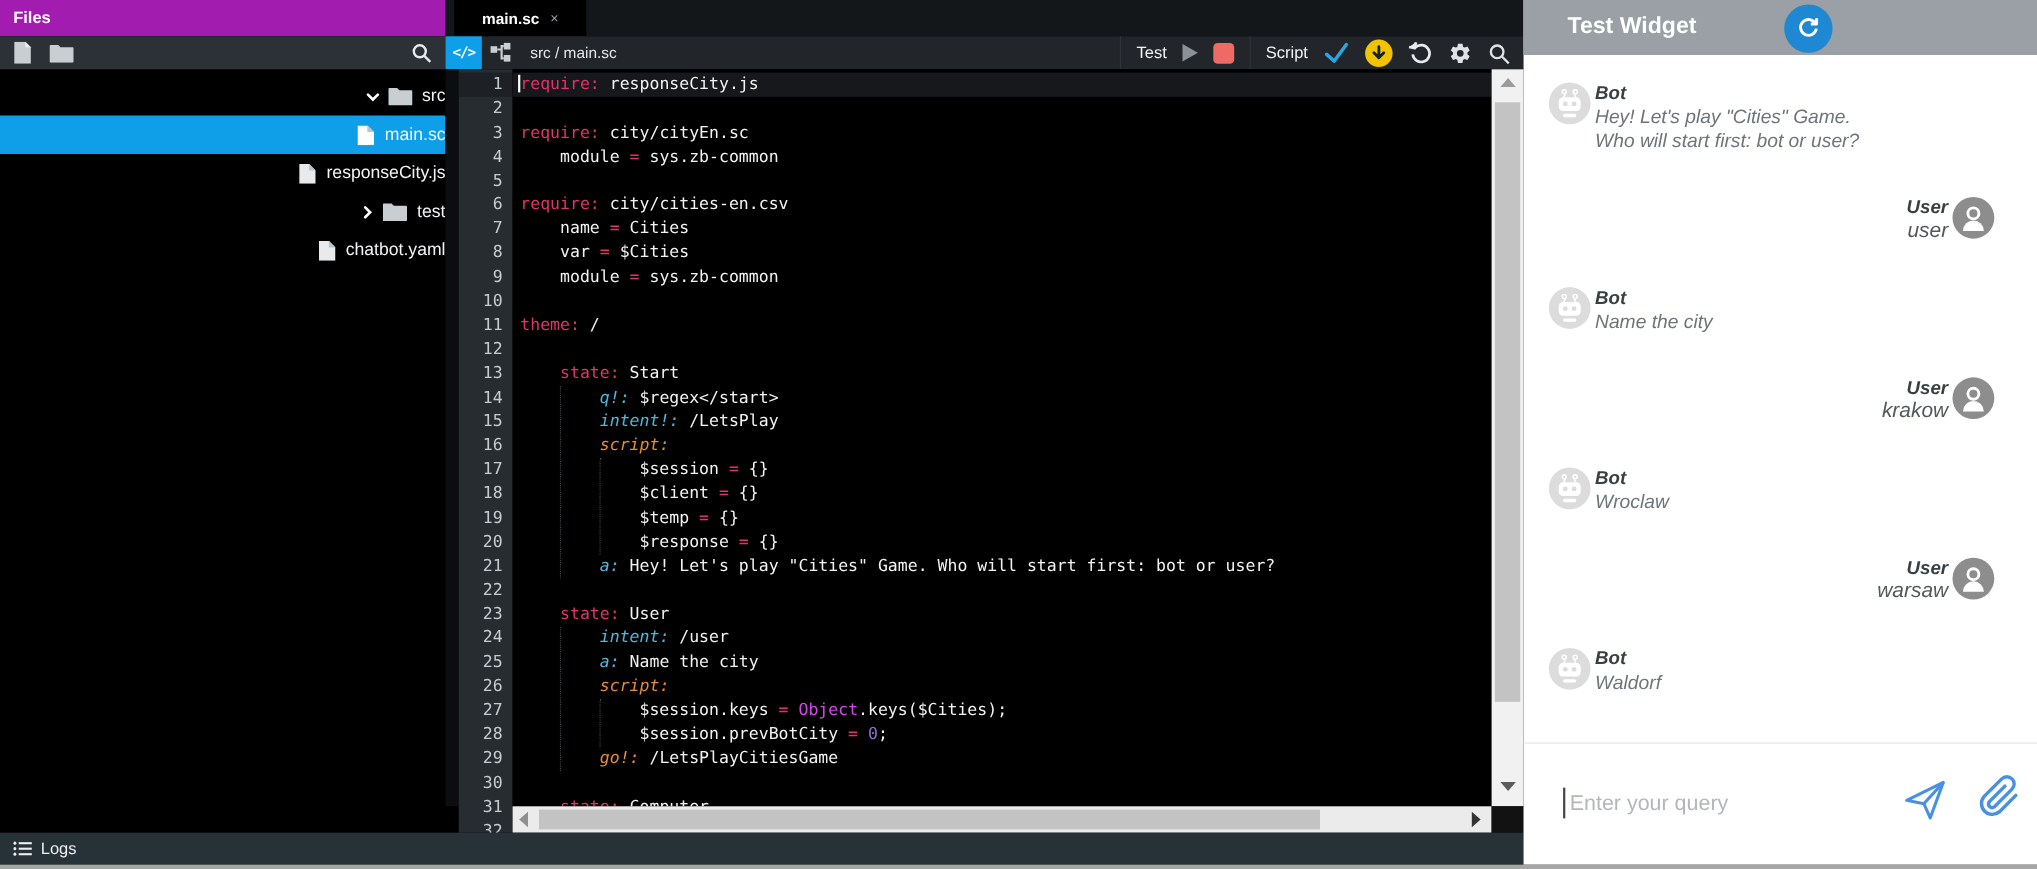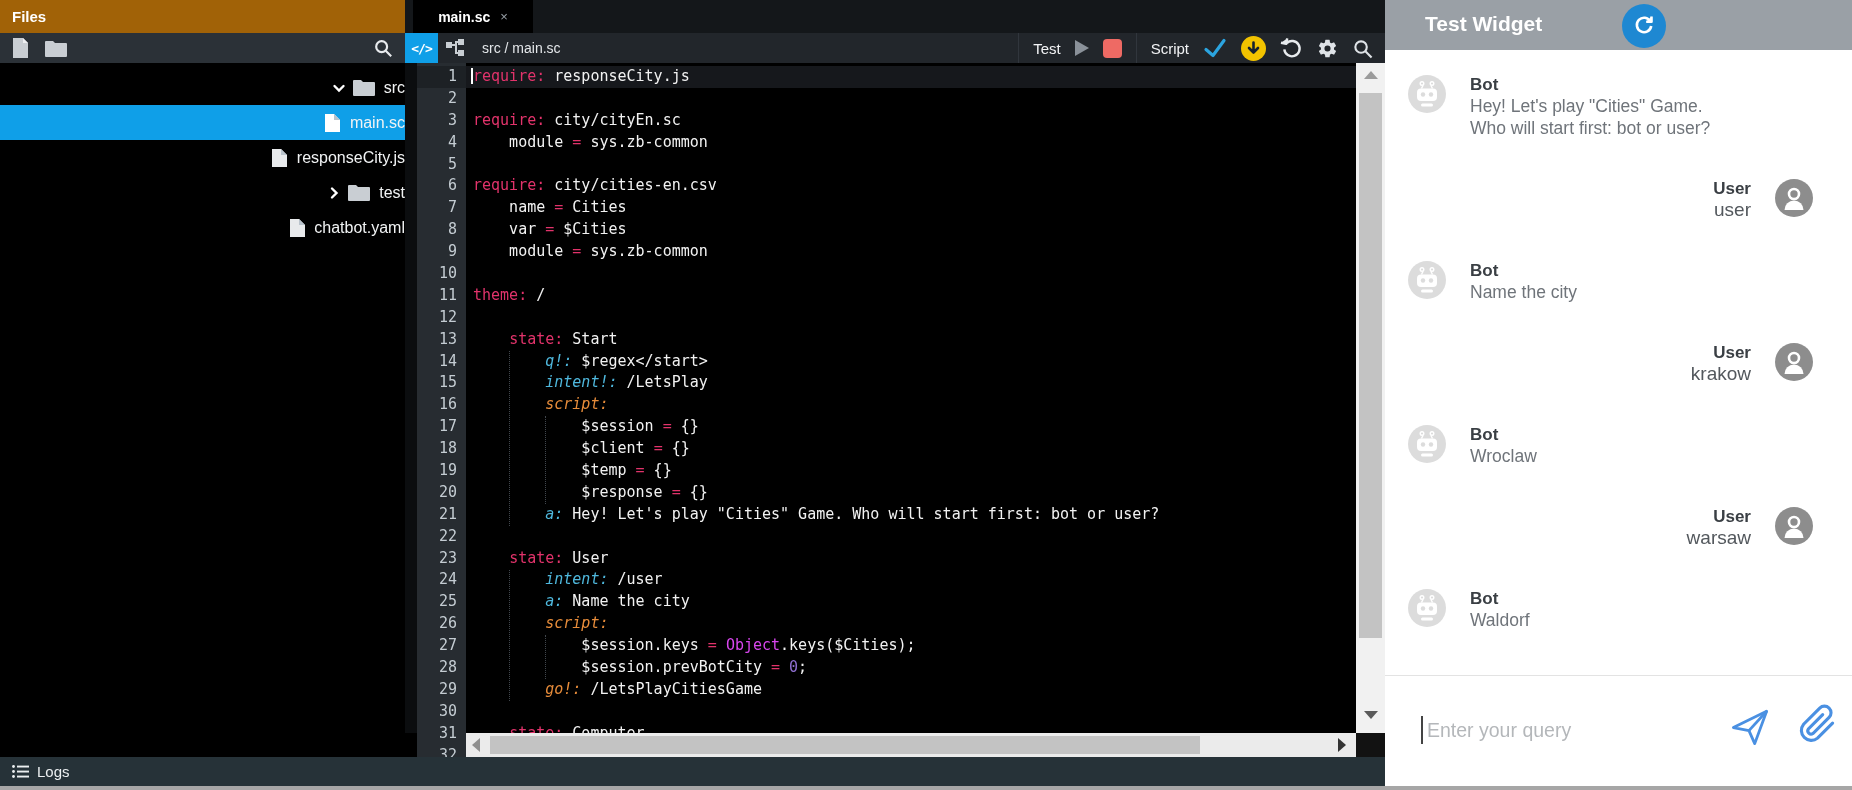--- a/index.html
+++ b/index.html
@@ -2,21 +2,21 @@
 <html><head>
 <meta charset="utf-8">
 <style>
   html,body{margin:0;padding:0;background:#555;}
   .app{position:relative;width:1852px;height:790px;overflow:hidden;background:#000;
        font-family:"Liberation Sans",sans-serif;-webkit-font-smoothing:antialiased;}
   .abs{position:absolute;}
 
   
   #sidebar{left:0;top:0;width:405px;height:757px;background:#000;}
-  .sb-header{height:33px;background:#a16207;color:#fff;font-weight:bold;font-size:15px;
+  .sb-header{height:33px;background:#a21caf;color:#fff;font-weight:bold;font-size:15px;
              display:flex;align-items:center;padding-left:12px;}
   .sb-actions{height:30px;background:#2b3137;display:flex;align-items:center;padding:0 12px;gap:16px;}
   .sb-actions .spacer{flex:1;}
   .icn{display:inline-flex;align-items:center;justify-content:center;}
   #file-tree{padding-top:7px;}
   .tree-row{height:35px;display:flex;align-items:center;color:#f1f3f4;font-size:16px;cursor:default;justify-content:flex-end;}
   .tree-row.selected{background:#0f9fe8;}
   .tree-row .chev{width:18px;margin-left:12px;color:#fff;}
   .tree-row .fold-ic{width:24px;margin-left:4px;color:#c9ced3;}
   .tree-row .file-ic{width:18px;margin-left:48px;color:#e8eaec;}
@@ -84,21 +84,21 @@
 
   
   #widget{left:1385px;top:0;width:561px;height:786px;background:#fff;}
   .w-header{position:relative;height:50px;background:#9aa0a6;}
   .w-title{position:absolute;left:40px;top:12px;font-size:21px;font-weight:bold;color:#fff;}
   .refresh-btn{position:absolute;left:237px;top:4px;width:44px;height:44px;border-radius:50%;
                background:#1e88d2;display:flex;align-items:center;justify-content:center;color:#fff;}
   .w-close{position:absolute;right:24px;top:13px;color:#fff;display:flex;}
   .w-chat{position:absolute;left:0;top:50px;width:467px;height:625px;overflow:hidden;
           padding:25px 39px 0 23px;box-sizing:border-box;}
-  .msg{margin-bottom:40px;display:flex;gap:24px;}
+  .msg{margin-bottom:40px;display:flex;gap:4px;font-style:italic;}
   .msg-user{justify-content:flex-end;text-align:right;}
   .avatar{width:38px;height:38px;border-radius:50%;flex:0 0 38px;display:flex;align-items:center;justify-content:center;}
   .avatar-bot{background:#dcdcdc;color:#fff;}
   .avatar-user{background:#8d8d8d;color:#fff;}
   .msg-name{font-size:17px;font-weight:bold;color:#3a3f44;line-height:20px;}
   .msg-text{font-size:17.5px;color:#6f747a;line-height:22px;max-width:255px;}
   .msg-user .msg-text{font-size:19px;color:#53585d;max-width:300px;}
   .w-scroll-thumb{position:absolute;right:2px;top:85px;width:7px;height:580px;background:#cacaca;}
   .w-input{position:absolute;left:0;top:675px;width:467px;height:111px;border-top:1px solid #e3e3e3;box-sizing:border-box;}
   .w-caret{position:absolute;left:36px;top:40px;width:2px;height:28px;background:#444;}

